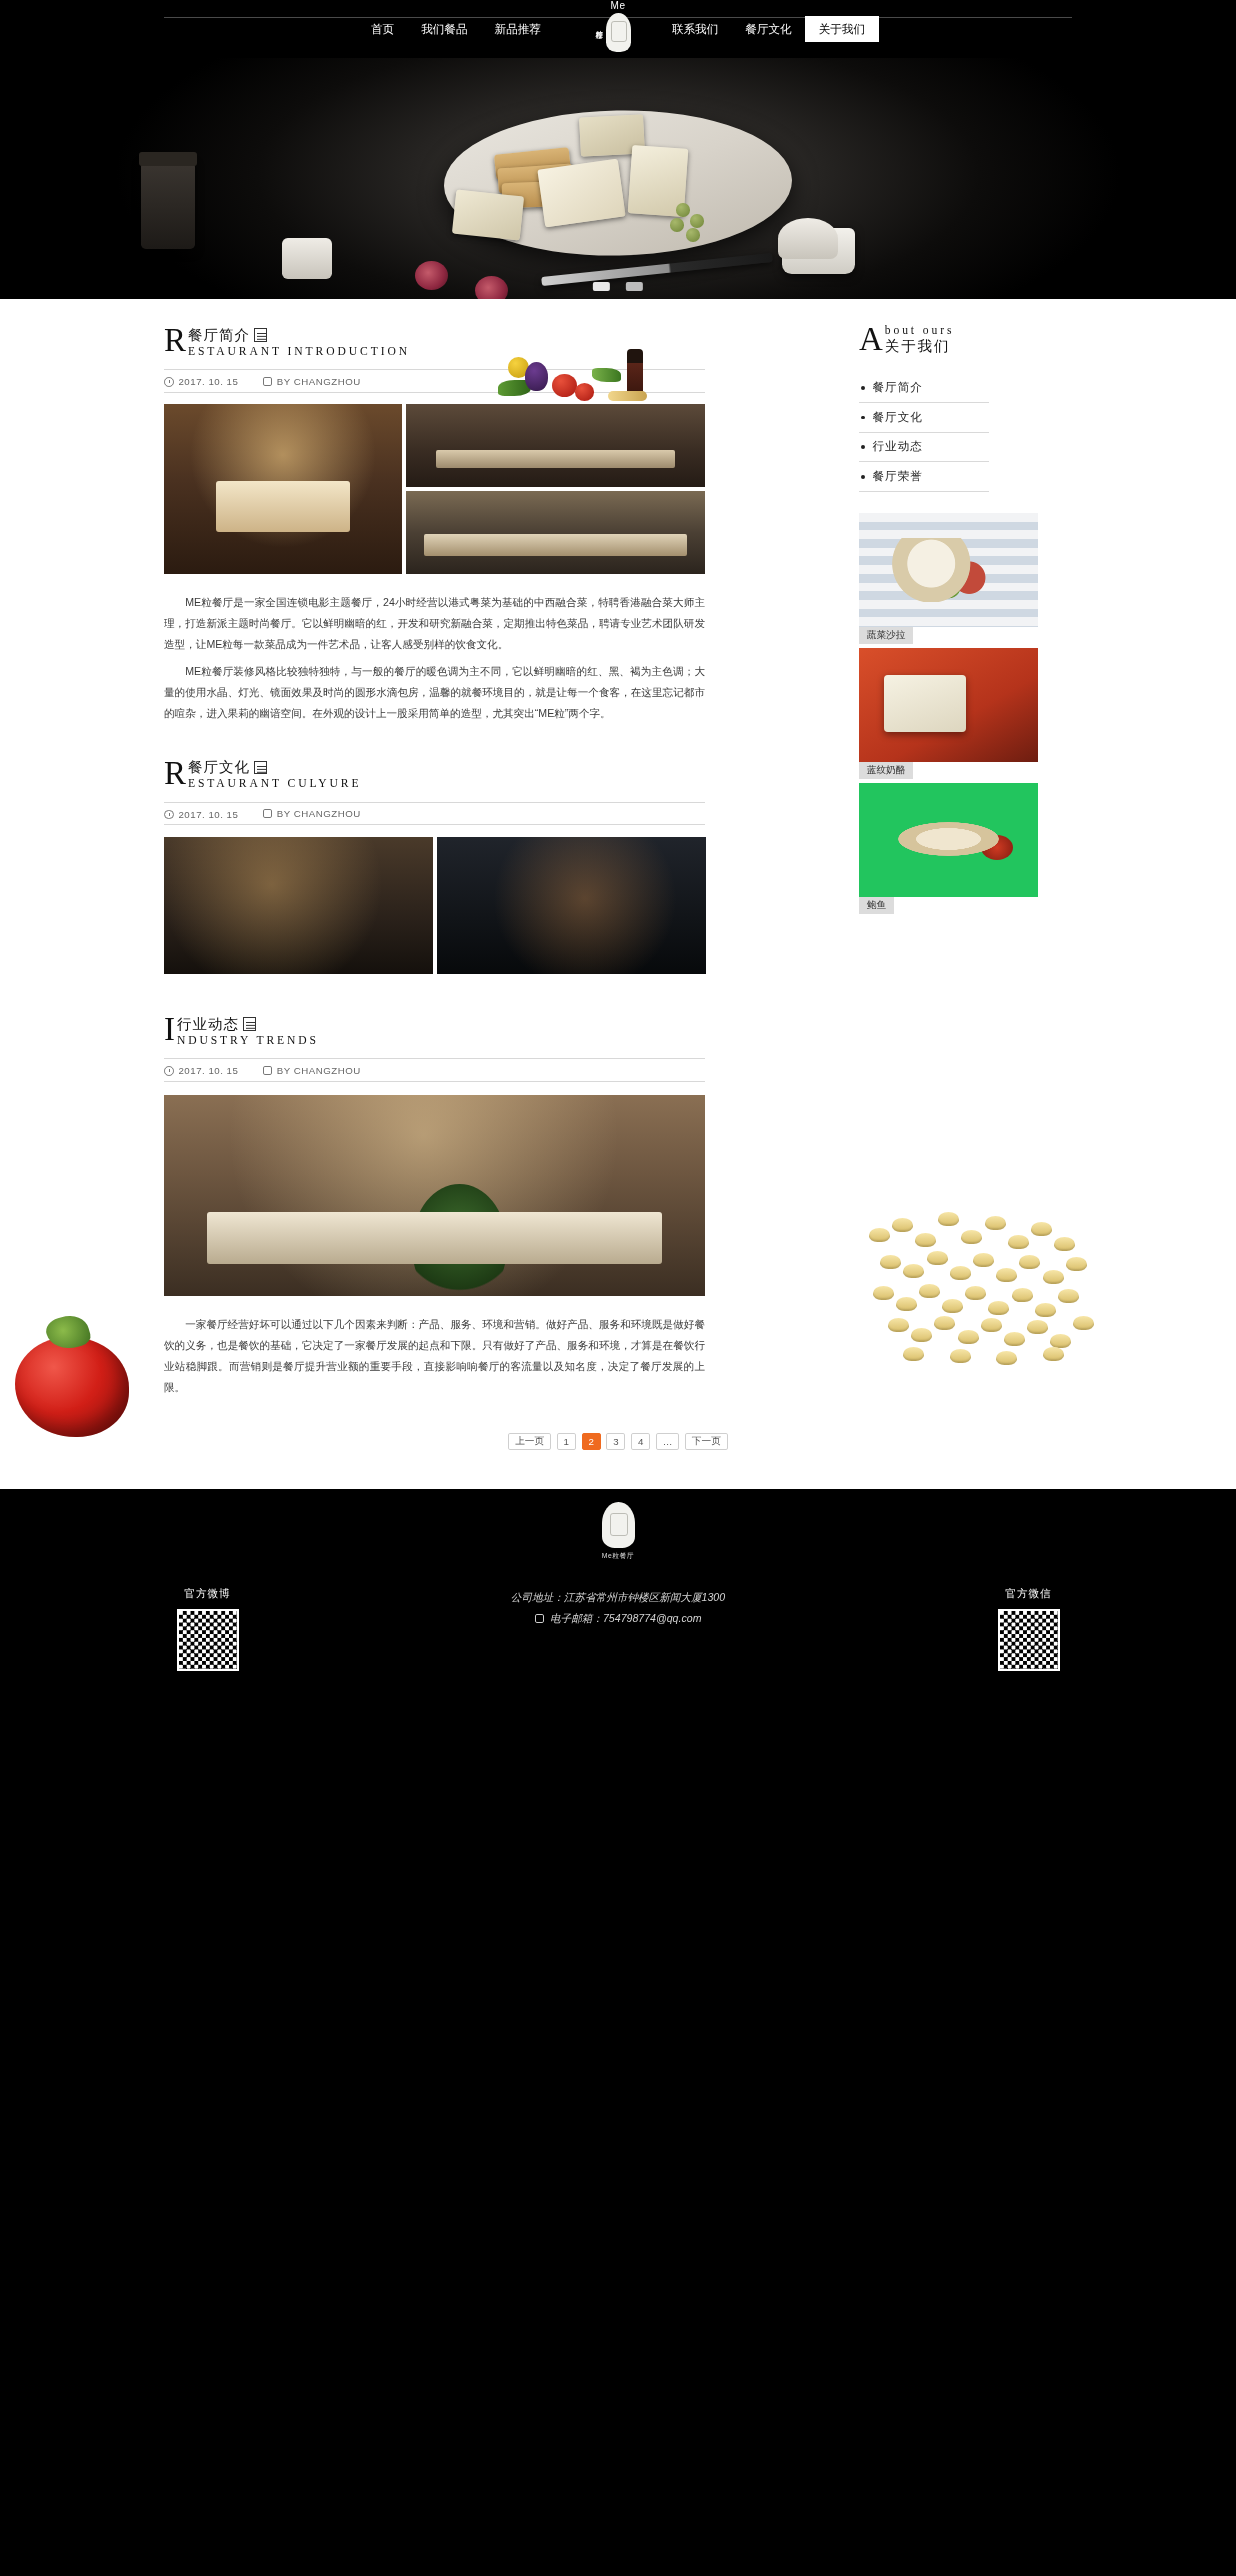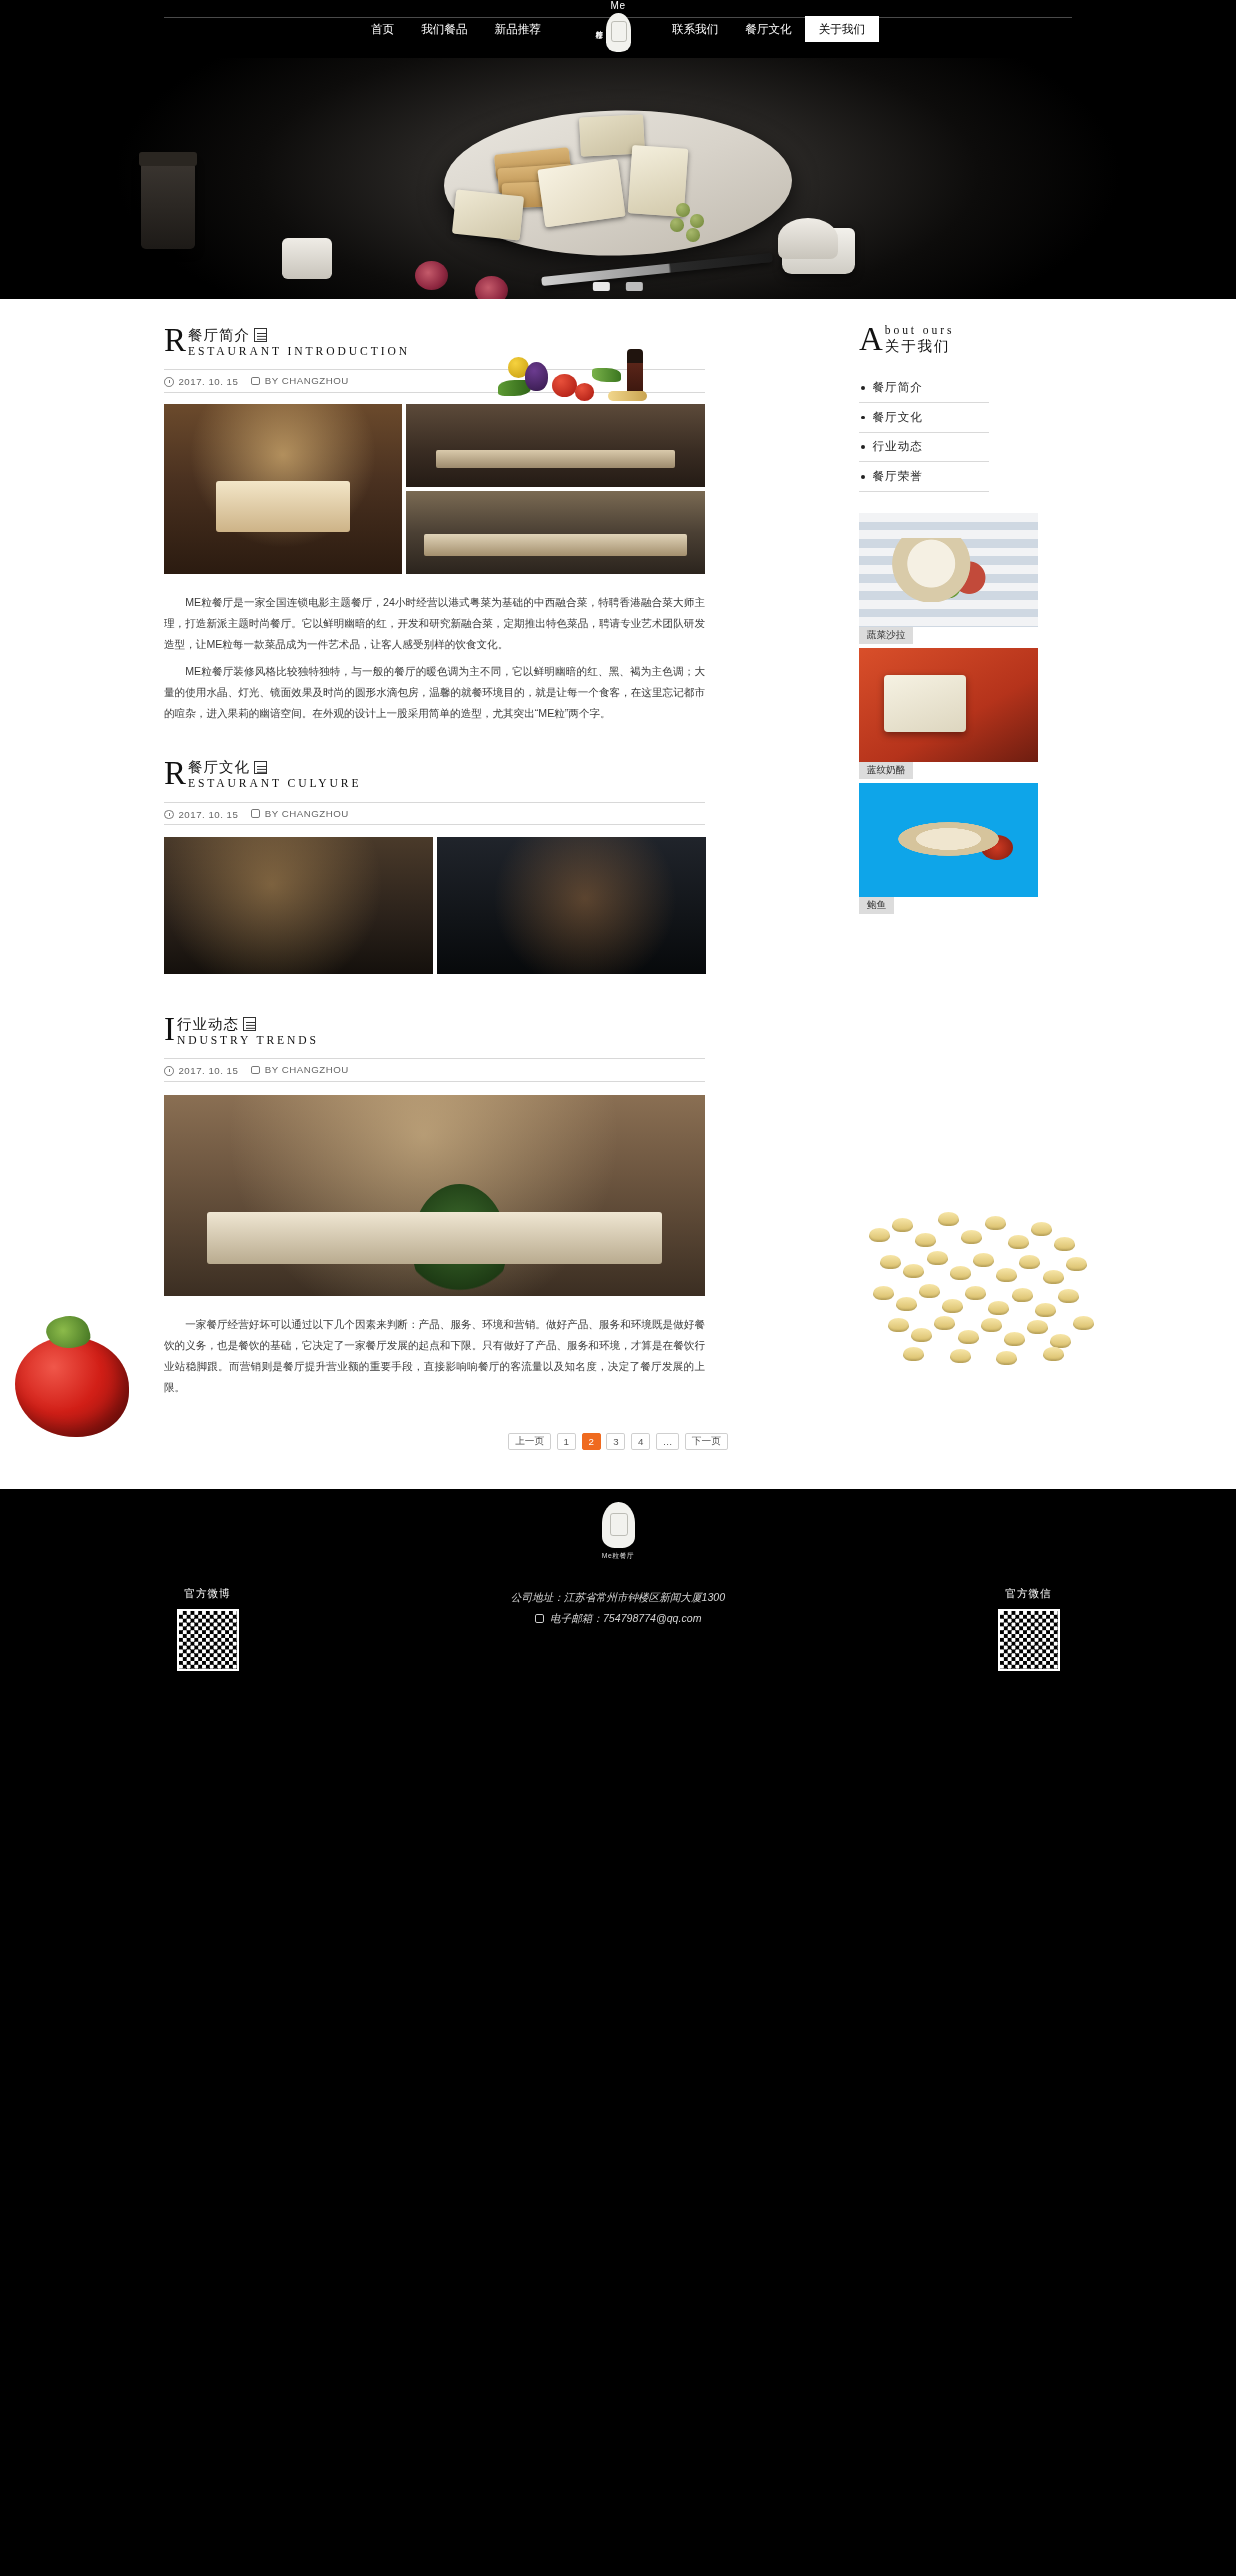--- a/index.html
+++ b/index.html
@@ -170,21 +170,21 @@
     border: 1px solid #333; position: relative; top: 1.9px;
   }
   .sec-head .doodle:before {
     content:""; position:absolute; left:1.9px; top:3.9px; width:9.7px; height:1px; background:#333;
     box-shadow: 0 2.9px 0 #333, 0 5.8px 0 #333;
   }
 
   .meta {
     margin: 11.6px 0 11.6px 29px; width: 541px;
     border-top: 1px solid #d8d8d8; border-bottom: 1px solid #d8d8d8;
-    display: flex; align-items: flex-start; gap: 13px;
+    display: flex; align-items: center; gap: 25px;
     font-size: 9.7px; color: #666; padding: 4.8px 0; letter-spacing: 0.5px;
   }
   .meta .ic {
     display:inline-block; width: 9.7px; height: 9.7px; border: 1px solid #777; border-radius: 50%;
     position: relative; top: 1.9px; margin-right: 4.8px;
   }
   .meta .ic:after {
     content:""; position:absolute; left:3.9px; top:1.9px; width:1px; height:2.9px; background:#777;
   }
   .meta .ic2 {
@@ -283,21 +283,21 @@
                 radial-gradient(circle at 68% 62%, #c24a3a 0 18%, rgba(0,0,0,0) 19%),
                 radial-gradient(circle at 50% 75%, #6a9a3a 0 16%, rgba(0,0,0,0) 17%);
     border-radius: 5.8px;
   }
   .img-bluecheese { background: linear-gradient(150deg,#d94f2a 0%, #b5331b 60%, #6d1d10 100%); position: relative;}
   .img-bluecheese:after {
     content:""; position:absolute; left:14%; top:24%; width:46%; height:50%;
     background: linear-gradient(160deg,#f6f2e3,#ddd6bf); border-radius: 3.9px;
     box-shadow: 0 2.9px 7.7px rgba(0,0,0,.4);
   }
-  .img-abalone { background: #0ea5e9; position: relative; }
+  .img-abalone { background: #22c55e; position: relative; }
   .img-abalone:after {
     content:""; position:absolute; left:22%; top:34%; width:56%; height:30%;
     background: radial-gradient(ellipse at 50% 50%, #f0e6cf 0 45%, #d6c49c 46% 70%, rgba(0,0,0,0) 71%);
     border-radius: 50%;
   }
   .img-abalone:before {
     content:""; position:absolute; right:14%; top:46%; width:18%; height:22%;
     background: radial-gradient(circle at 50% 50%, #cf3a22, #801c10);
     border-radius: 50%;
   }

